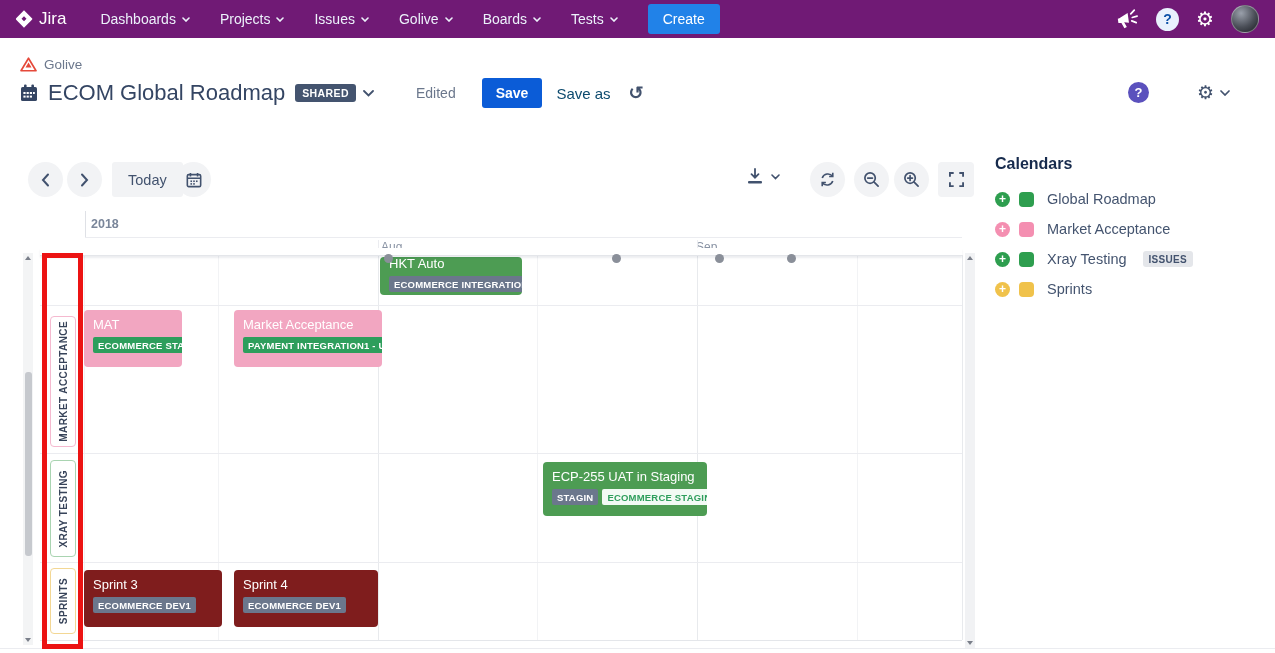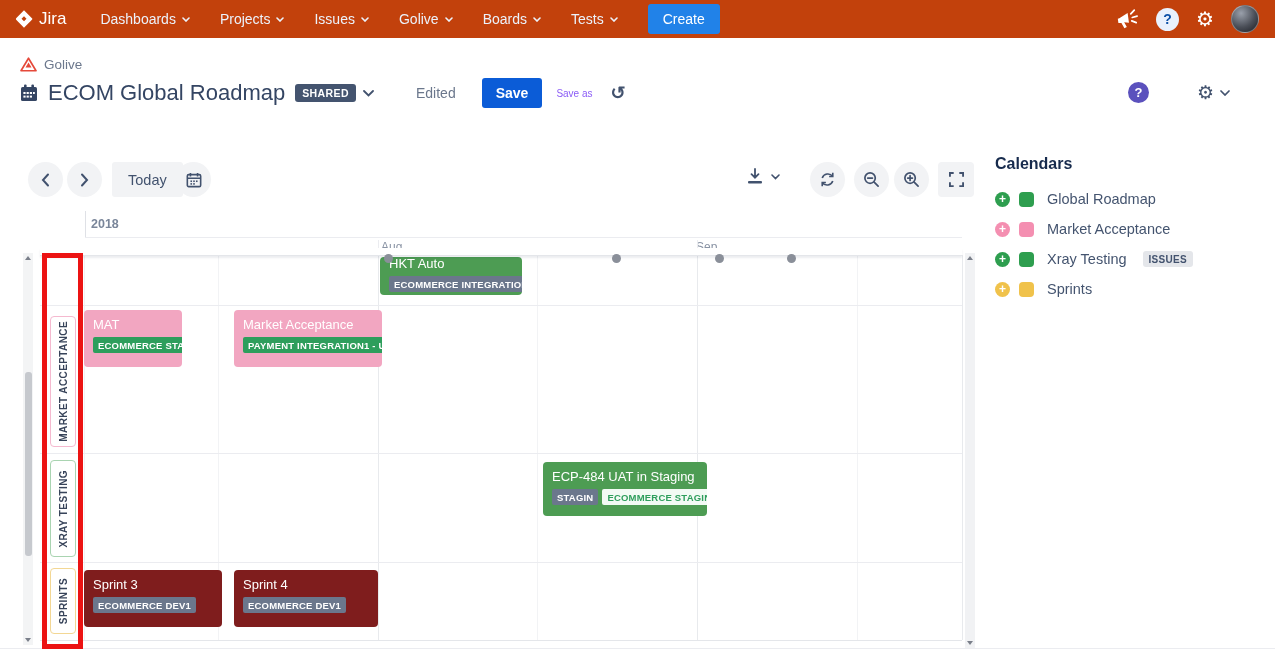--- a/index.html
+++ b/index.html
@@ -1,20 +1,20 @@
 <!DOCTYPE html>
 <html><head>
 <meta charset="utf-8">
 <style>
   html,body{margin:0;padding:0;background:#fff;}
   .screen{position:relative;width:1275px;height:653px;overflow:hidden;
           font-family:"Liberation Sans",sans-serif;background:#fff;}
 
   
-  .topnav{position:absolute;left:0;top:0;width:1275px;height:38px;background:#c2410c;
+  .topnav{position:absolute;left:0;top:0;width:1275px;height:38px;background:#701a75;
           display:flex;align-items:center;justify-content:space-between;}
   .nav-left{display:flex;align-items:center;padding-left:14px;}
   .brand{display:flex;align-items:center;gap:5px;color:#fff;font-size:17px;font-weight:500;cursor:pointer;}
   .nav-menus{display:flex;align-items:center;margin-left:34px;gap:30px;}
   .nav-item{display:flex;align-items:center;gap:6px;color:#ECF2FB;font-size:14px;cursor:pointer;white-space:nowrap;}
   .create-btn{margin-left:30px;background:#2182E8;color:#fff;border:none;border-radius:3px;
           font-family:inherit;font-size:14px;font-weight:500;padding:7px 15px;cursor:pointer;}
   .nav-right{display:flex;align-items:center;gap:17px;padding-right:16px;}
   .searchbox{display:flex;align-items:center;gap:7px;width:176px;height:26px;background:rgba(0,0,0,.22);
           border:1px solid rgba(255,255,255,.30);border-radius:3px;padding:0 9px;color:#A8BDDC;}
@@ -32,22 +32,22 @@
   .crumb-link{color:#6B778C;font-size:13.5px;cursor:pointer;}
   .title-row{position:absolute;left:20px;top:76px;display:flex;align-items:center;height:34px;}
   .title-cal-icon{margin-right:10px;display:flex;}
   .page-title{font-size:22px;font-weight:500;color:#344563;margin:0 10px 0 0;white-space:nowrap;}
   .shared-badge{background:#44546F;color:#fff;font-size:10.5px;font-weight:700;letter-spacing:.4px;
           border-radius:3px;padding:3px 7px;margin-right:7px;}
   .title-chevron{color:#42526E;display:flex;cursor:pointer;}
   .edited{color:#6B778C;font-size:14px;margin-left:42px;}
   .save-btn{margin-left:26px;background:#0B5CD7;color:#fff;border:none;border-radius:3px;
           font-family:inherit;font-size:14px;font-weight:600;padding:7px 14px;cursor:pointer;}
-  .saveas-btn{margin-left:8px;background:transparent;border:none;color:#8b5cf6;
-          font-family:inherit;font-size:10px;padding:7px 6px;cursor:pointer;}
+  .saveas-btn{margin-left:8px;background:transparent;border:none;color:#0c4a6e;
+          font-family:inherit;font-size:15px;padding:7px 6px;cursor:pointer;}
   .undo-icn{margin-left:12px;color:#42526E;font-size:18px;font-weight:700;cursor:pointer;}
   .hdr-right{position:absolute;right:45px;top:82px;display:flex;align-items:center;gap:48px;}
   .purple-help{width:21px;height:21px;border-radius:50%;background:#5B51BD;color:#fff;font-size:13px;
           font-weight:700;display:flex;align-items:center;justify-content:center;cursor:pointer;}
   .gear-group{display:flex;align-items:center;gap:6px;color:#42526E;cursor:pointer;}
   .gear-glyph{font-size:19px;line-height:1;}
 
   
   .circ-btn{position:absolute;width:35px;height:35px;border-radius:50%;background:#F2F3F5;border:none;
           display:flex;align-items:center;justify-content:center;color:#42526E;cursor:pointer;}
@@ -353,21 +353,21 @@
     <div class="ev-inner">
       <div class="ev-title">Market Acceptance</div>
       <div class="ev-badges">
           <span class="badge b-green">PAYMENT INTEGRATION1 - U</span>
         </div>
     </div>
   </div>
 
   <div class="event ev-green" style="left:543px;top:462px;width:164px;height:54px;">
     <div class="ev-inner">
-      <div class="ev-title">ECP-484 UAT in Staging</div>
+      <div class="ev-title">ECP-255 UAT in Staging</div>
       <div class="ev-badges">
         <span class="badge b-slate">STAGIN</span>
         <span class="badge b-light">ECOMMERCE STAGIN</span>
       </div>
     </div>
   </div>
 
   <div class="event ev-yellow" style="left:84px;top:570px;width:138px;height:57px;">
     <div class="ev-inner">
       <div class="ev-title">Sprint 3</div>

